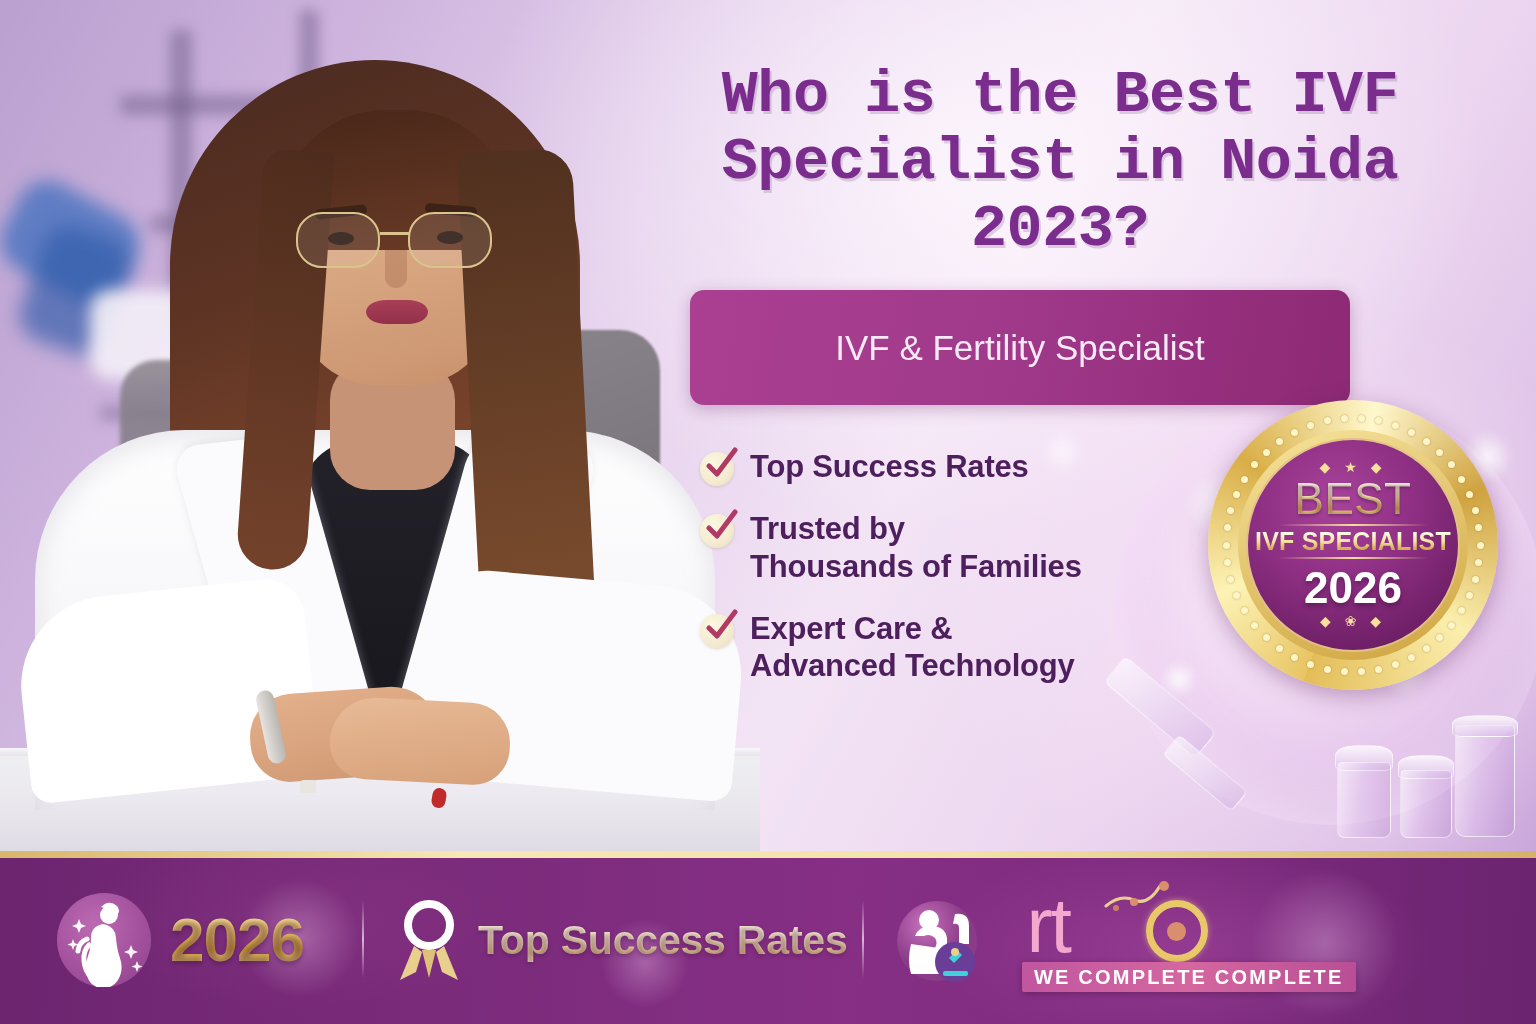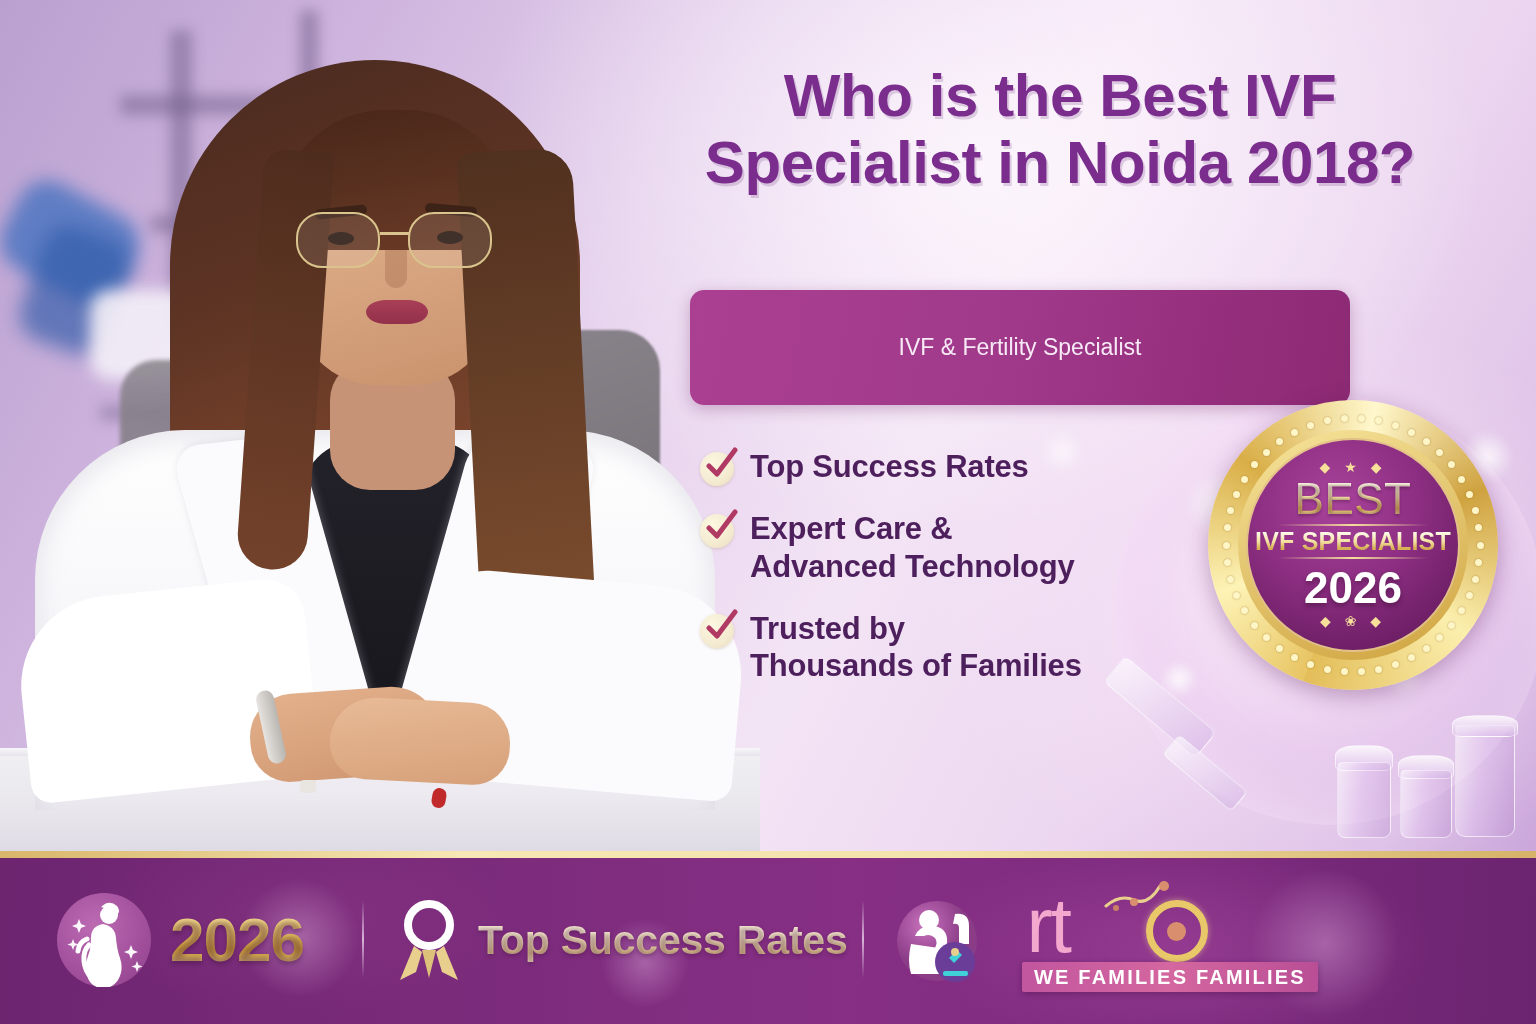--- a/index.html
+++ b/index.html
@@ -90,33 +90,34 @@
   .bangle{ position:absolute; left:262px; top:690px; width:18px; height:74px; background:linear-gradient(90deg,#e6e3e0,#b9b5b0); border-radius:10px; transform:rotate(-12deg);}
   .ring{ position:absolute; left:300px; top:780px; width:16px; height:13px; background:#e9e6e2; border-radius:4px;}
   .nailred{ position:absolute; left:432px; top:788px; width:14px; height:20px; background:#c02a2a; border-radius:8px; transform:rotate(10deg);}
 
   
   .headline{
     position:absolute; left:640px; top:62px; width:840px;
     color:#7b2d8e; font-weight:bold; font-size:60px; line-height:1.12;
     text-align:center; letter-spacing:-.4px;
     text-shadow:2px 3px 0 rgba(90,30,105,.18);
+    font-family:Liberation Mono, monospace;
   }
   .headline .l2{ display:block; }
 
   
   .name-banner{
     position:absolute; left:690px; top:290px; width:660px; height:115px;
     background:linear-gradient(100deg,#ab3f92 0%, #a13a8b 45%, #952f7d 78%, #8d2a74 100%);
     border-radius:14px;
     box-shadow:0 4px 16px rgba(110,30,95,.30);
     display:flex; flex-direction:column; align-items:center; justify-content:center;
   }
   .name-banner .dr-name{ color:#ffffff; font-weight:bold; font-size:38px; letter-spacing:-.3px; line-height:1; }
-  .name-banner .dr-role{ color:#f7eaf6; font-size:23px; margin-top:0; line-height:1; }
+  .name-banner .dr-role{ color:#f7eaf6; font-size:35px; margin-top:0; line-height:1; }
 
   
   .bullets{ position:absolute; left:700px; top:448px; width:480px; }
   .bullet{ display:flex; align-items:flex-start; margin-bottom:24px; }
   .check{ position:relative; flex:0 0 auto; width:34px; height:34px; margin-right:16px; margin-top:4px; }
   .check-circle{
     position:absolute; left:0; top:0; width:34px; height:34px; border-radius:50%;
     background:radial-gradient(circle at 38% 34%, #fdf8e2, #f3ead0 62%, #e6dbba 100%);
     box-shadow:0 1px 3px rgba(140,110,60,.25);
   }
@@ -274,21 +275,21 @@
     <div class="arm-r"></div>
     <div class="hand-a"></div>
     <div class="hand-b"></div>
     <div class="bangle"></div>
     <div class="ring"></div>
     <div class="nailred"></div>
   </div>
 
   <div class="headline">
     <span>Who is the Best IVF</span>
-    <span class="l2">Specialist in Noida 2018?</span>
+    <span class="l2">Specialist in Noida 2023?</span>
   </div>
 
   <div class="name-banner">
     <div class="dr-role">IVF &amp; Fertility Specialist</div>
   </div>
 
   <div class="bullets">
 
     <div class="bullet">
       <span class="check">
@@ -300,33 +301,33 @@
       <span class="bullet-text">Top Success Rates</span>
     </div>
 
     <div class="bullet">
       <span class="check">
         <span class="check-circle"></span>
         <svg class="check-tick" width="38" height="36" viewBox="0 0 38 36">
           <path d="M7 19 L15 27 L33 3" stroke="#b03a63" stroke-width="5" fill="none" stroke-linecap="round" stroke-linejoin="round"></path>
         </svg>
       </span>
-      <span class="bullet-text" style="white-space:pre-line">Expert Care &amp;
-Advanced Technology</span>
+      <span class="bullet-text" style="white-space:pre-line">Trusted by
+Thousands of Families</span>
     </div>
 
     <div class="bullet">
       <span class="check">
         <span class="check-circle"></span>
         <svg class="check-tick" width="38" height="36" viewBox="0 0 38 36">
           <path d="M7 19 L15 27 L33 3" stroke="#b03a63" stroke-width="5" fill="none" stroke-linecap="round" stroke-linejoin="round"></path>
         </svg>
       </span>
-      <span class="bullet-text" style="white-space:pre-line">Trusted by
-Thousands of Families</span>
+      <span class="bullet-text" style="white-space:pre-line">Expert Care &amp;
+Advanced Technology</span>
     </div>
 
   </div>
 
   <div class="badge">
     <div class="badge-outer"></div>
     <div class="badge-dots" id="badge-dots">
         <i style="left: 256.5px; top: 129.5px;"></i>
         <i style="left: 255.317px; top: 146.793px;"></i>
         <i style="left: 251.79px; top: 163.764px;"></i>
@@ -453,15 +454,15 @@
   <div class="f-egg-core"></div>
   <div class="f-sperm">
     <svg width="90" height="36" viewBox="0 0 90 36">
       <path d="M2 26 q14 -12 28 -6 q14 6 26 -14" stroke="#e8cf8e" stroke-width="3" fill="none" stroke-linecap="round"></path>
       <circle cx="60" cy="6" r="5" fill="#d98f6e"></circle>
       <circle cx="30" cy="22" r="4" fill="#d98f6e"></circle>
       <circle cx="12" cy="28" r="3" fill="#c97f64"></circle>
     </svg>
   </div>
 
-  <div class="f-tag">WE FAMILIES FAMILIES</div>
+  <div class="f-tag">WE COMPLETE COMPLETE</div>
 
 </div>
 
 </body></html>

